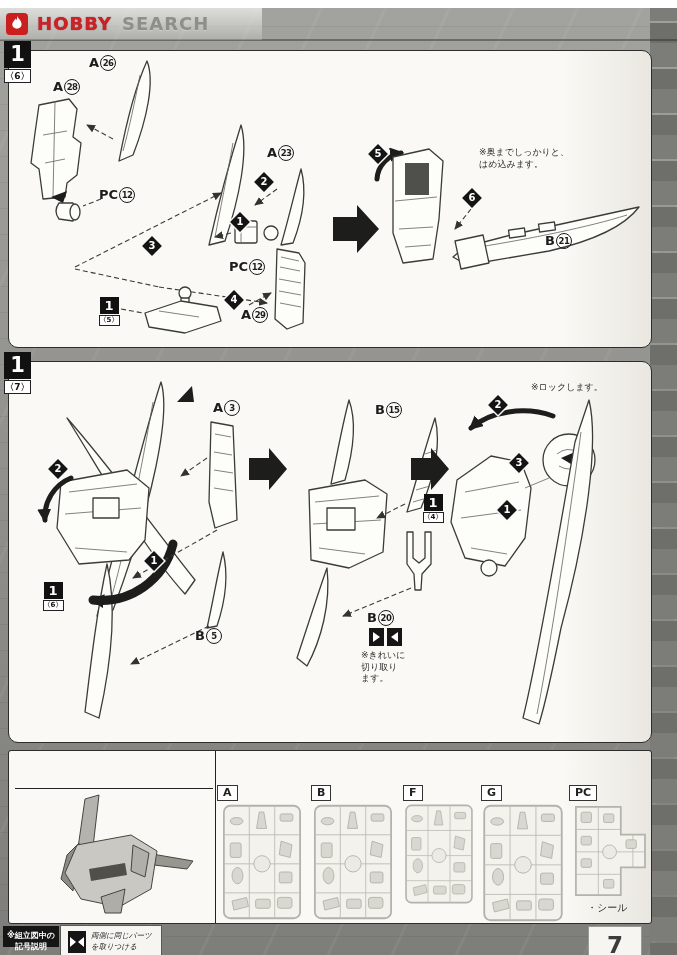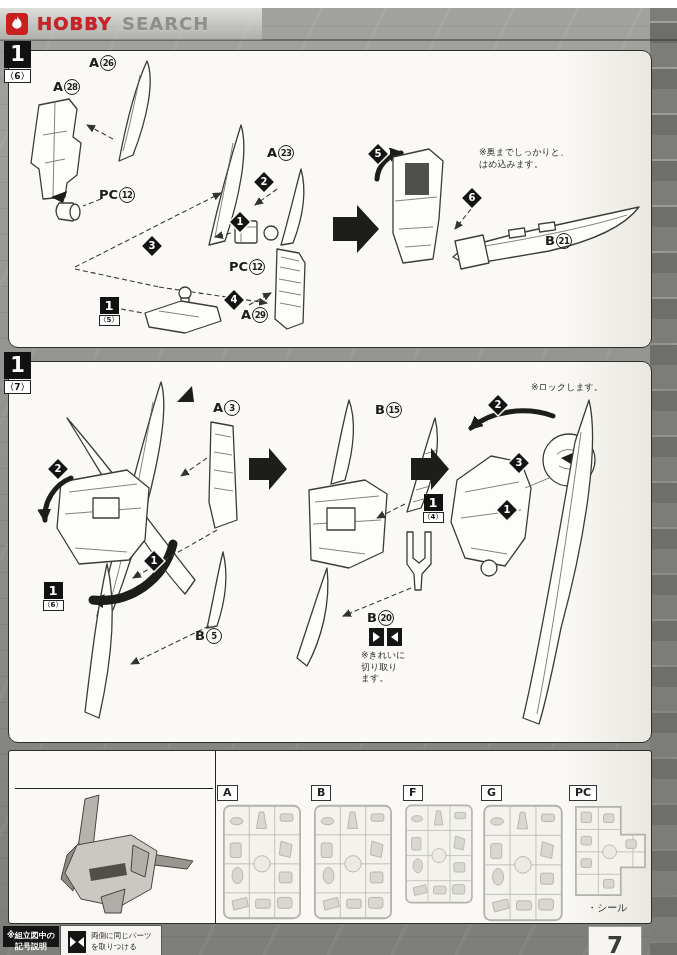--- a/index.html
+++ b/index.html
@@ -76,21 +76,21 @@
   .runner svg{display:block;margin-top:2px;}
   .sealnote{position:absolute;left:578px;top:150px;font:10px/14px "DejaVu Sans",sans-serif;color:#2e2e2c;z-index:2;}
   .headart{position:absolute;left:14px;top:42px;z-index:2;}
 
   .legend-black{position:absolute;left:3px;top:918px;width:56px;height:21px;background:#151515;z-index:2;
     color:#fff;text-align:center;font:bold 8px/11px "DejaVu Sans",sans-serif;padding-top:4px;box-sizing:border-box;}
   .legend-white{position:absolute;left:60px;top:917px;width:102px;height:33px;background:#f6f5f1;
     border:1px solid #5a5a56;z-index:2;box-sizing:border-box;}
   .legend-white svg{position:absolute;left:7px;top:5px;}
   .legend-text{position:absolute;left:30px;top:4px;font:7.5px/11px "DejaVu Sans",sans-serif;color:#222;}
-  .legend-text span{display:block;}
+  .legend-text span{display:block;font-style:italic;}
 
   .pagenum-box{position:absolute;left:588px;top:918px;width:52px;height:37px;background:#f6f5f1;
     border:1px solid #9a9a96;z-index:2;text-align:center;}
   .pagenum-box span{font:bold 23px/37px "DejaVu Sans",sans-serif;color:#3c3c3a;}
 
   .logo{position:absolute;left:6px;top:4px;height:26px;z-index:2;white-space:nowrap;}
   .logo-badge{display:inline-block;width:22px;height:22px;background:#c9201f;border-radius:4px;
     vertical-align:middle;text-align:center;}
   .logo-hobby{display:inline-block;margin-left:4px;font:bold 18px/24px "DejaVu Sans",sans-serif;
     color:#ce2127;letter-spacing:1px;vertical-align:middle;text-shadow:0 0 1px #7b1a1a;}

